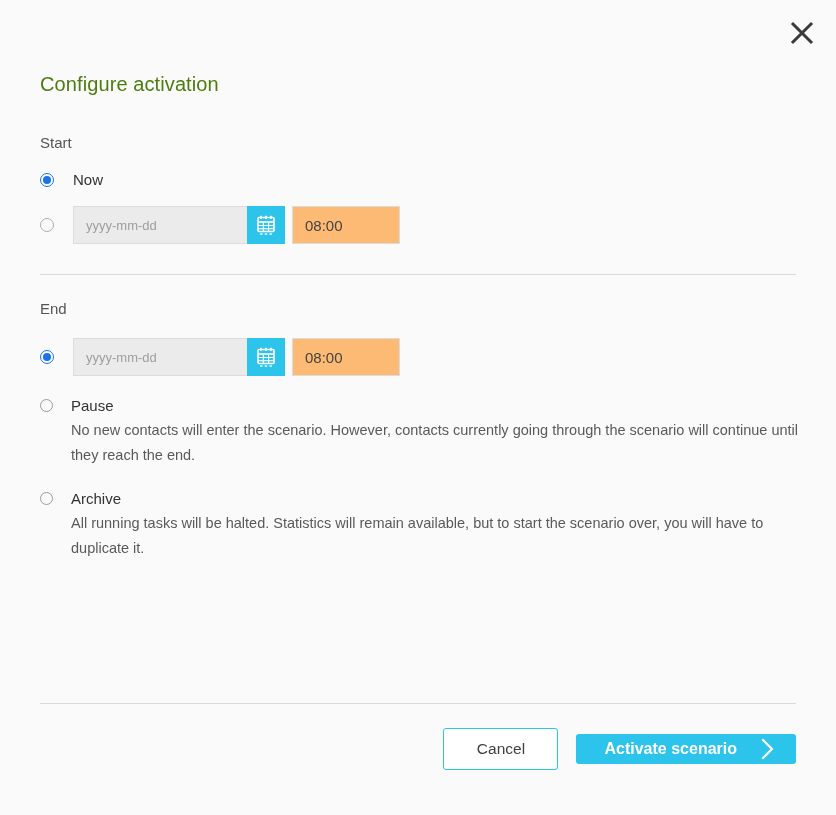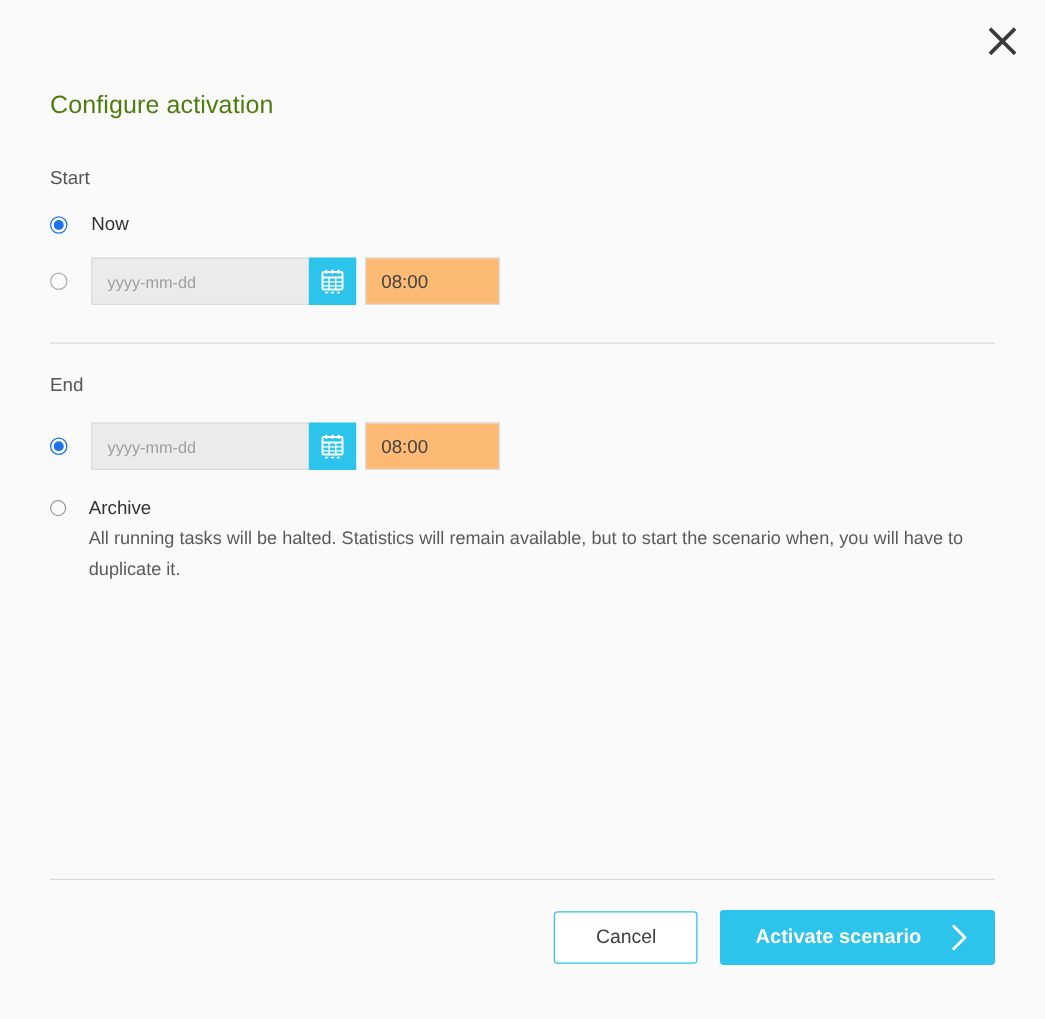--- a/index.html
+++ b/index.html
@@ -222,21 +222,21 @@
     background: #ffffff;
     border: 1px solid #2cc4ea;
     color: #404040;
     font-size: 15.5px;
     font-family: "Liberation Sans", sans-serif;
     border-radius: 3px;
     cursor: pointer;
     padding: 0 20px;
   }
   .btn-activate {
-    height: 44px;
+    height: 30px;
     background: #2cc4ea;
     border: none;
     color: #ffffff;
     font-size: 16px;
     font-weight: bold;
     font-family: "Liberation Sans", sans-serif;
     border-radius: 3px;
     cursor: pointer;
     margin-left: 18px;
     padding: 0 20px 0 28px;
@@ -321,27 +321,34 @@
               <rect x="9.7" y="19.4" width="2.6" height="1.3" fill="#ffffff"></rect>
               <rect x="14.4" y="19.4" width="2.6" height="1.3" fill="#ffffff"></rect>
             </svg>
           </span>
         </button>
         <input class="time-input" type="text" value="08:00" style="">
       </span>
     </div>
 
 
+    <div class="option-block" style="margin-top:21px;">
+      <div class="option-head">
+        <span class="radio small"></span>
+        <span class="option-title">Pause</span>
+      </div>
+      <p class="option-desc">No new contacts will enter the scenario. However, contacts currently going through the scenario will continue until they reach the end.</p>
+    </div>
 
     <div class="option-block" style="margin-top:22px;">
       <div class="option-head">
         <span class="radio small"></span>
         <span class="option-title">Archive</span>
       </div>
-      <p class="option-desc">All running tasks will be halted. Statistics will remain available, but to start the scenario when, you will have to duplicate it.</p>
+      <p class="option-desc">All running tasks will be halted. Statistics will remain available, but to start the scenario over, you will have to duplicate it.</p>
     </div>
 
   </div>
 
   <div class="footer">
     <div class="footer-divider"></div>
     <div class="footer-actions">
       <button class="btn-cancel">Cancel</button>
       <button class="btn-activate">
         <span>Activate scenario</span>

